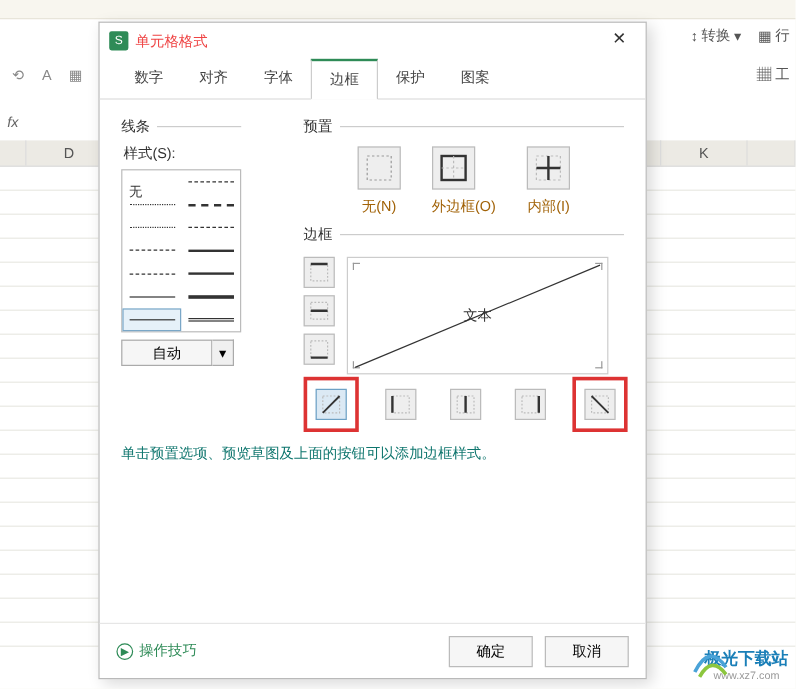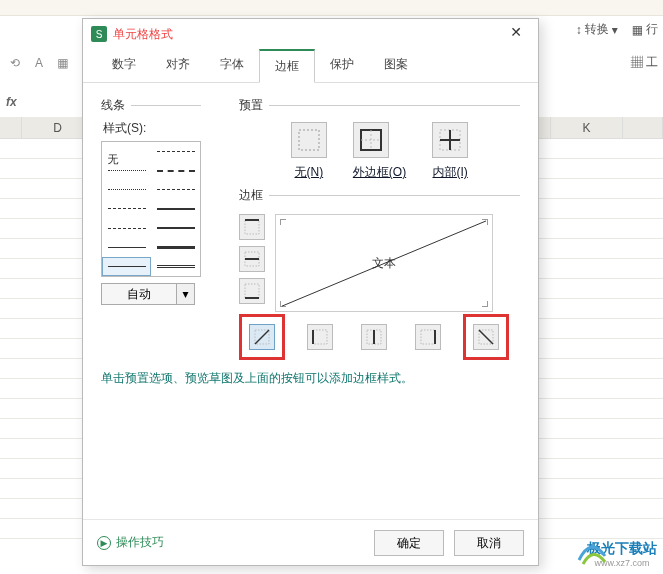--- a/index.html
+++ b/index.html
@@ -2,21 +2,21 @@
 <html><head>
 <meta charset="utf-8">
 <style>
   * { box-sizing: border-box; margin: 0; padding: 0; font-family: "Microsoft YaHei", sans-serif; font-size: 12px; }
   body { background: #f8f8f3; width: 663px; height: 574px; overflow: hidden; position: relative; }
   
   
   .sheet-bg { position: absolute; inset: 0; background: #fff; }
   .sheet-header-row { position: absolute; top: 117px; left: 0; right: 0; height: 22px; border-bottom: 1px solid #ddd; background: #eceae4; display:flex; }
   .sheet-header-row .col { flex:0 0 72px; border-right:1px solid #ddd; text-align:center; line-height:22px; color:#555;}
-  .sheet-fx { position:absolute; top:95px; left:6px; font-style:italic; color:#666;font-weight:bold;}
+  .sheet-fx { position:absolute; top:95px; left:6px; font-style:italic; color:#666;}
   .sheet-grid { position:absolute; top:139px; left:0; right:0; bottom:0;}
   .sheet-grid .row { height:20px; border-bottom:1px solid #e9e9e3; }
   
   
   .ribbon-right { position:absolute; top:21px; right:5px; display:flex; gap:14px; color:#555; }
   .ribbon-right .rib { display:flex; align-items:center; gap:3px;}
   .ribbon-right2 { position:absolute; top:54px; right:5px; display:flex; gap:14px; color:#555; }
   .mini-icons { position:absolute; top:56px; left:8px; display:flex; gap:10px; color:#888;}
   .mini-icons span { width:14px; display:inline-block; text-align:center;}
   .top-strip { position:absolute; top:0; left:0; right:0; height:16px; background:#f8f6ef; border-bottom:1px solid #e8e5da;}
@@ -30,21 +30,21 @@
   
   .tabs { display:flex; border-bottom:1px solid #ddd; padding:0 14px; gap:0; }
   .tabs .tab { padding:7px 15px; color:#444; cursor:pointer; }
   .tabs .tab.active { background:#fff; border:1px solid #ccc; border-bottom:1px solid #fff; margin-bottom:-1px; border-top:2px solid #2e8b57;}
   
   .content { padding:14px 18px 10px 18px; }
   
   fieldset.groupless { border:none; border-top:1px solid #ccc; padding:0; margin:0;}
   fieldset.groupless > legend { padding:0 6px 0 0; color:#333; font-size:12px;}
   
-  .row-flex { display:flex; gap:2px; }
+  .row-flex { display:flex; gap:16px; }
   .left-col { width:100px; }
   .right-col { flex:1;margin-left:36px; }
   
   .label { color:#333; margin:6px 0 4px 2px; }
   
   .style-picker { border:1px solid #bbb; width:100px; height:136px; display:grid; grid-template-columns:1fr 1fr; grid-template-rows:repeat(7,1fr);}
   .style-cell { display:flex; align-items:center; justify-content:center; border:1px solid transparent; cursor:pointer;}
   .style-cell.sel { background:#e6f1f9; border:1px solid #7aa7c7;}
   .line { width:38px; height:0; border-top:1px solid #333;}
   .line.none { border:none; color:#333; font-size:11px;}
@@ -56,21 +56,21 @@
   .line.dbl { height:3px; border-top:1px solid #333; border-bottom:1px solid #333;}
   
   .color-pick { display:flex; margin-top:6px;text-align:center;}
   .color-pick .sel { border:1px solid #aaa; background:#f6f6f6; height:22px; width:76px; display:flex; align-items:center; justify-content:center; cursor:pointer;}
   .color-pick .arrow { border:1px solid #aaa; border-left:none; background:#f0f0f0; width:18px; height:22px; display:flex; align-items:center; justify-content:center; cursor:pointer;}
   
   .preset-row { display:flex; gap:26px; justify-content:center; margin:8px 0 6px 0;}
   .preset { text-align:center;}
   .preset .btn { width:36px; height:36px; border:1px solid #bbb; background:#eee; display:flex; align-items:center; justify-content:center; cursor:pointer; margin-bottom:6px;}
   .preset .btn svg { width:26px; height:26px;}
-  .preset .cap { color:#0f172a;text-decoration:underline;}
+  .preset .cap { color:#a16207;}
   
   .border-section { margin-top:8px; }
   .border-editor { display:flex; gap:10px;}
   .side-btns { display:flex; flex-direction:column; gap:6px;}
   .sqbtn { width:26px; height:26px; border:1px solid #bbb; background:#eee; display:flex; align-items:center; justify-content:center; cursor:pointer;}
   .sqbtn svg { width:18px; height:18px;}
   .hl-red { outline:3px solid #d33; outline-offset:3px; padding: 4px;}
   
   .preview { border:1px solid #ccc; width:218px; height:98px; position:relative; background:#fff;}
   .preview .corner { position:absolute; width:6px; height:6px;}

